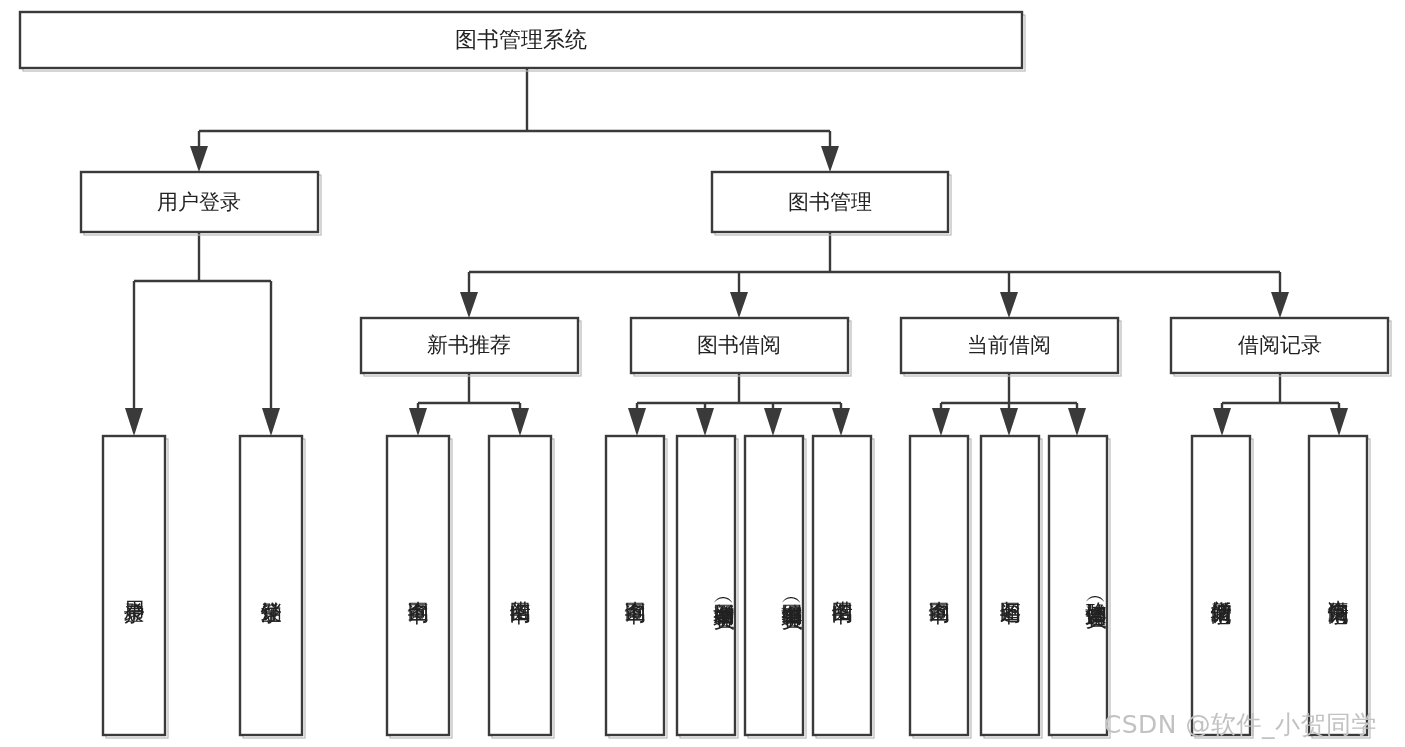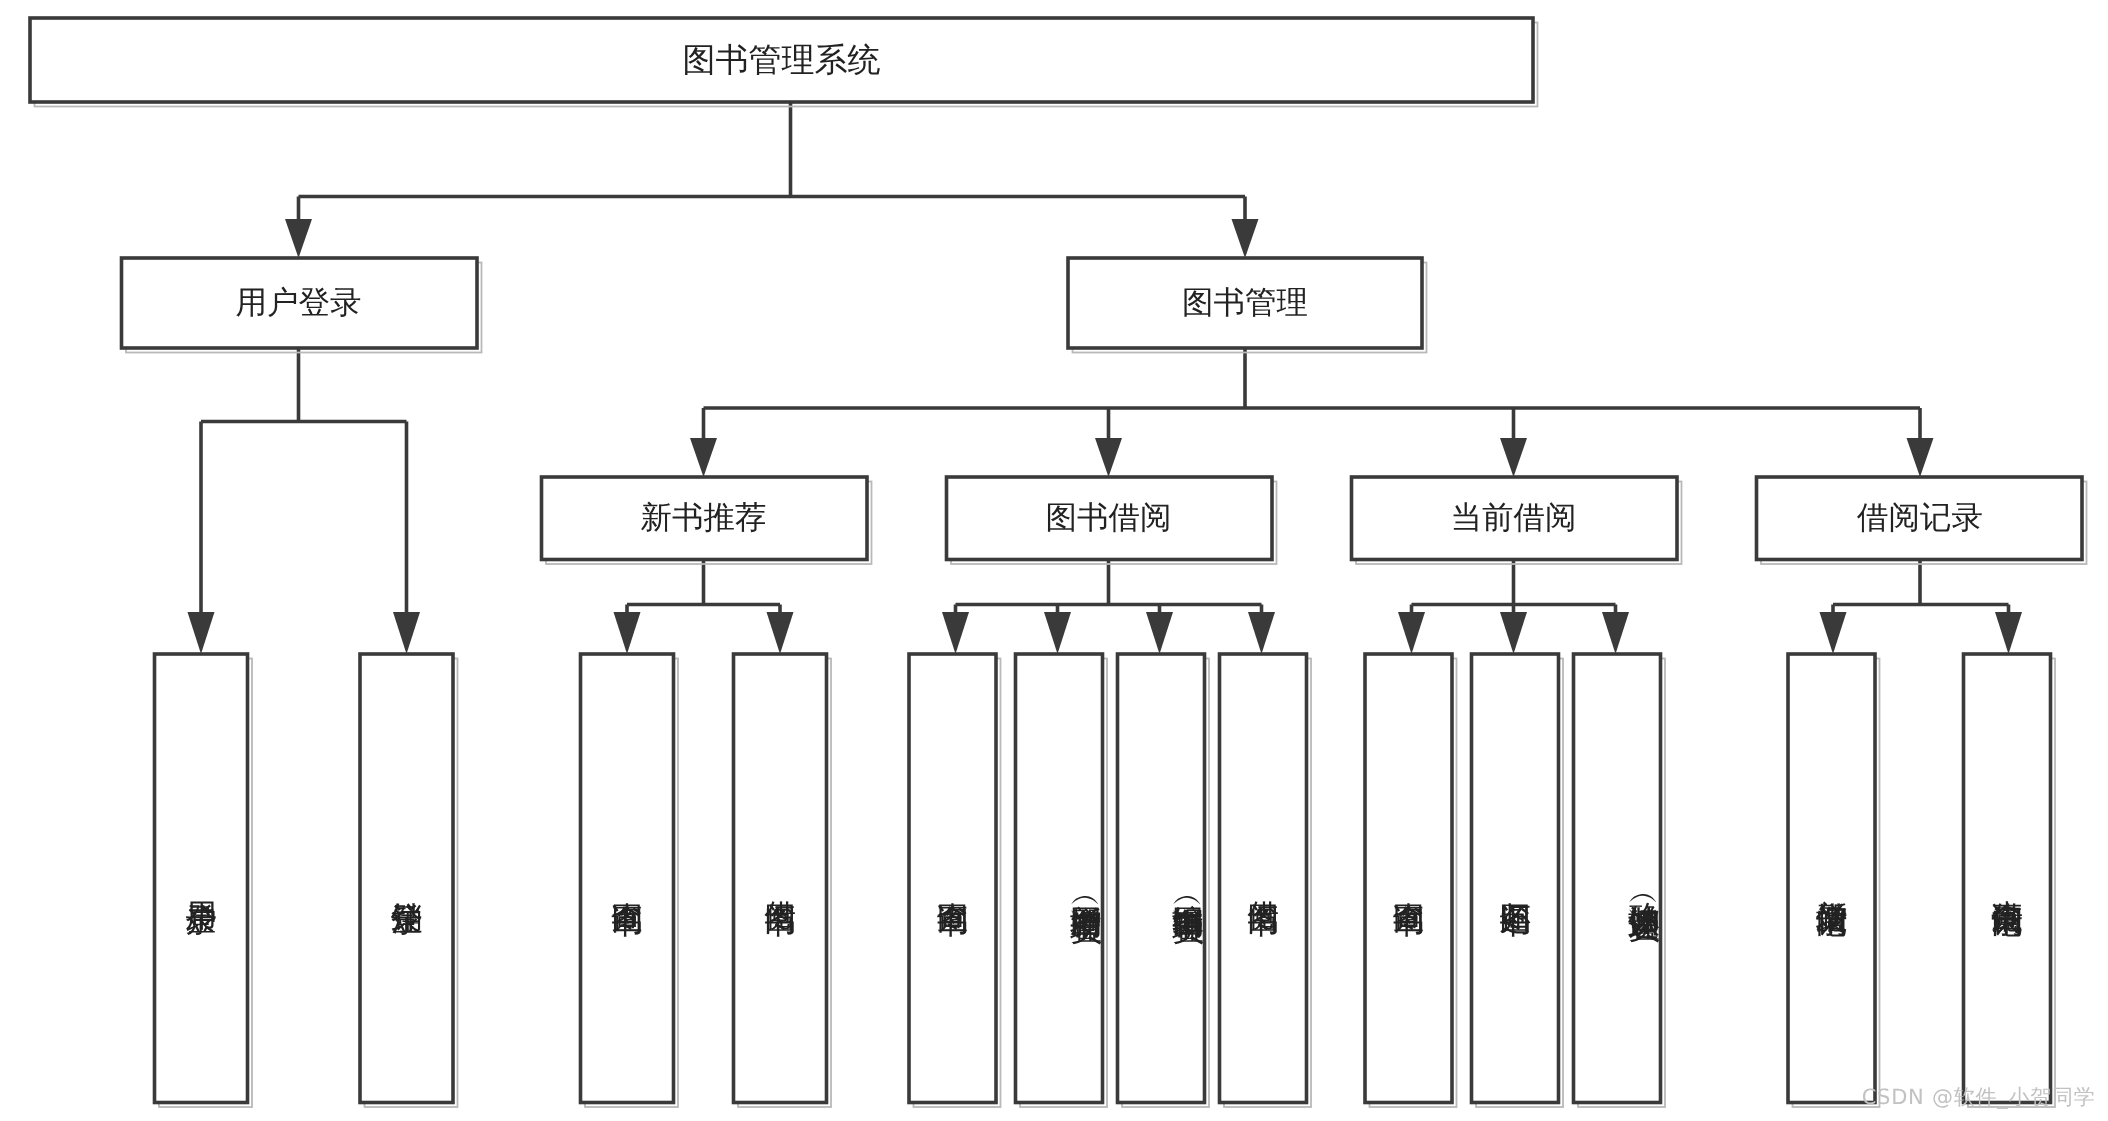--- a/index.html
+++ b/index.html
@@ -68,24 +68,24 @@
     color: #222222;
     letter-spacing: 1px;
     display: flex;
     align-items: center;
     justify-content: center;
     white-space: nowrap;
     pointer-events: none;
   }
   .watermark {
     position: absolute;
-    right: 8px;
+    right: 28px;
     bottom: 6px;
     font-family: "DejaVu Sans", "Liberation Sans", sans-serif;
-    font-size: 14px;
+    font-size: 25px;
     color: #c2c2c2;
     letter-spacing: 0.5px;
     white-space: nowrap;
   }
 </style>
 </head>
 <body>
 
 <div id="diagram-root">
 

